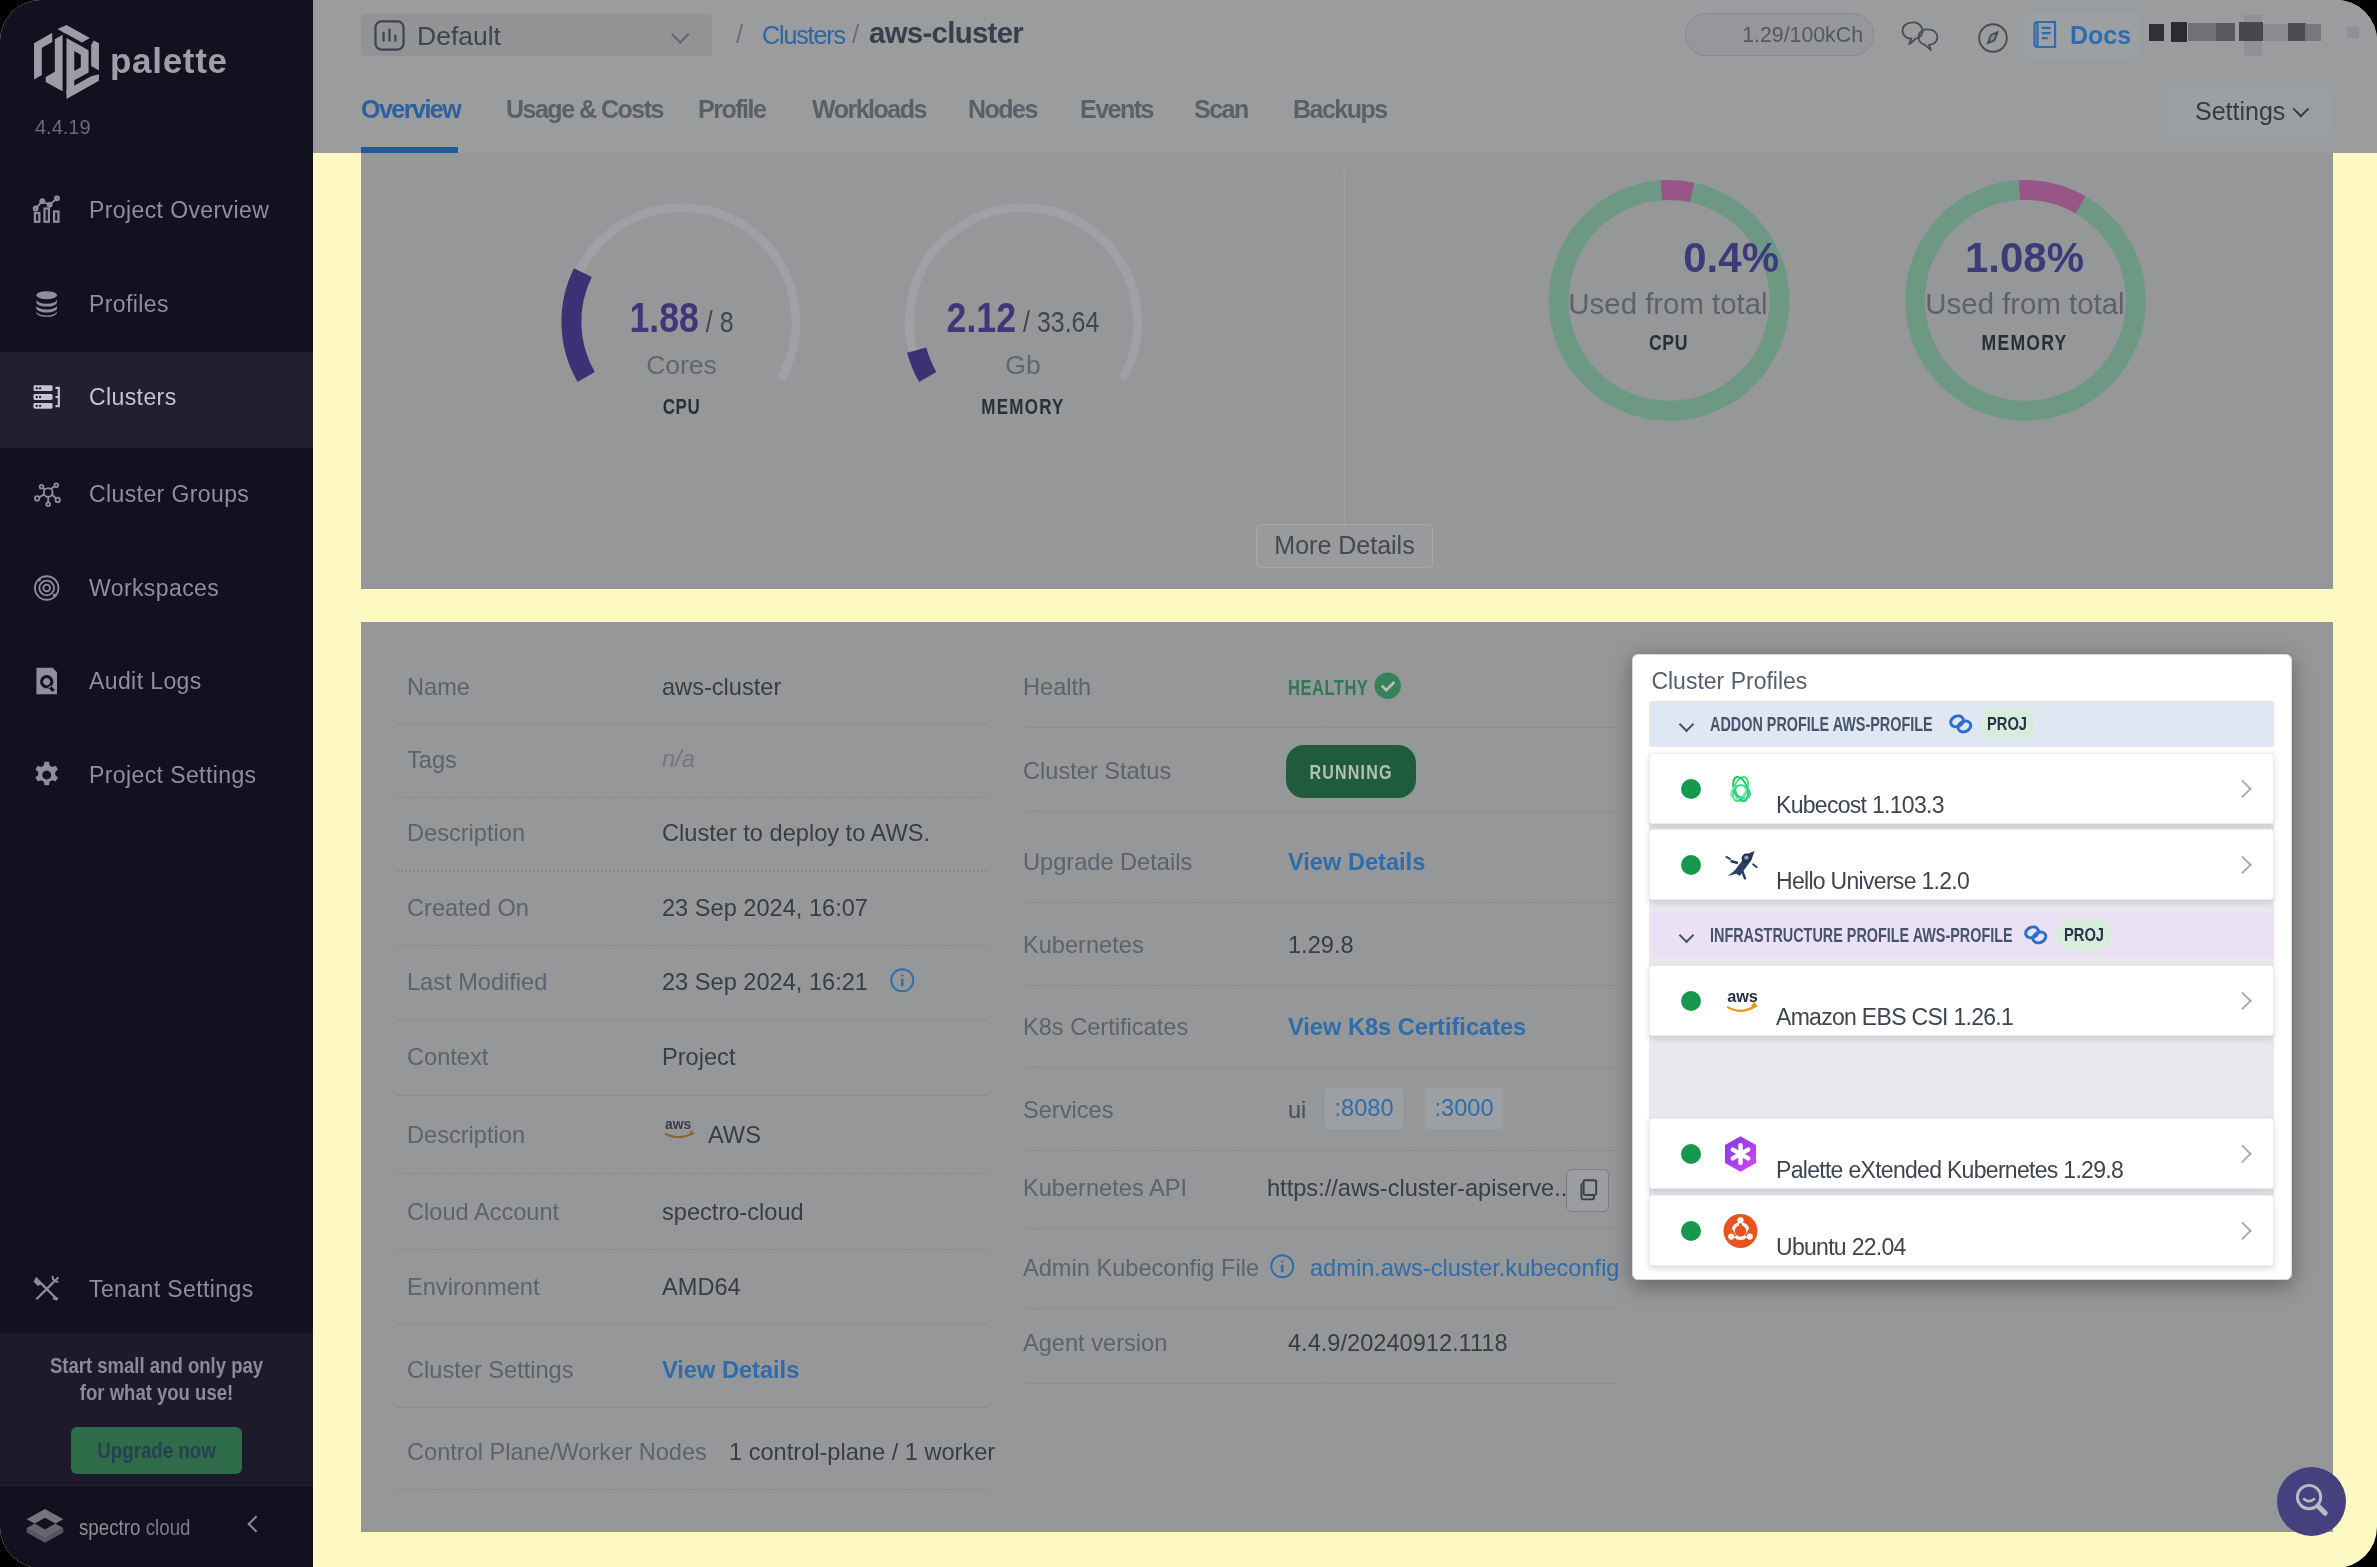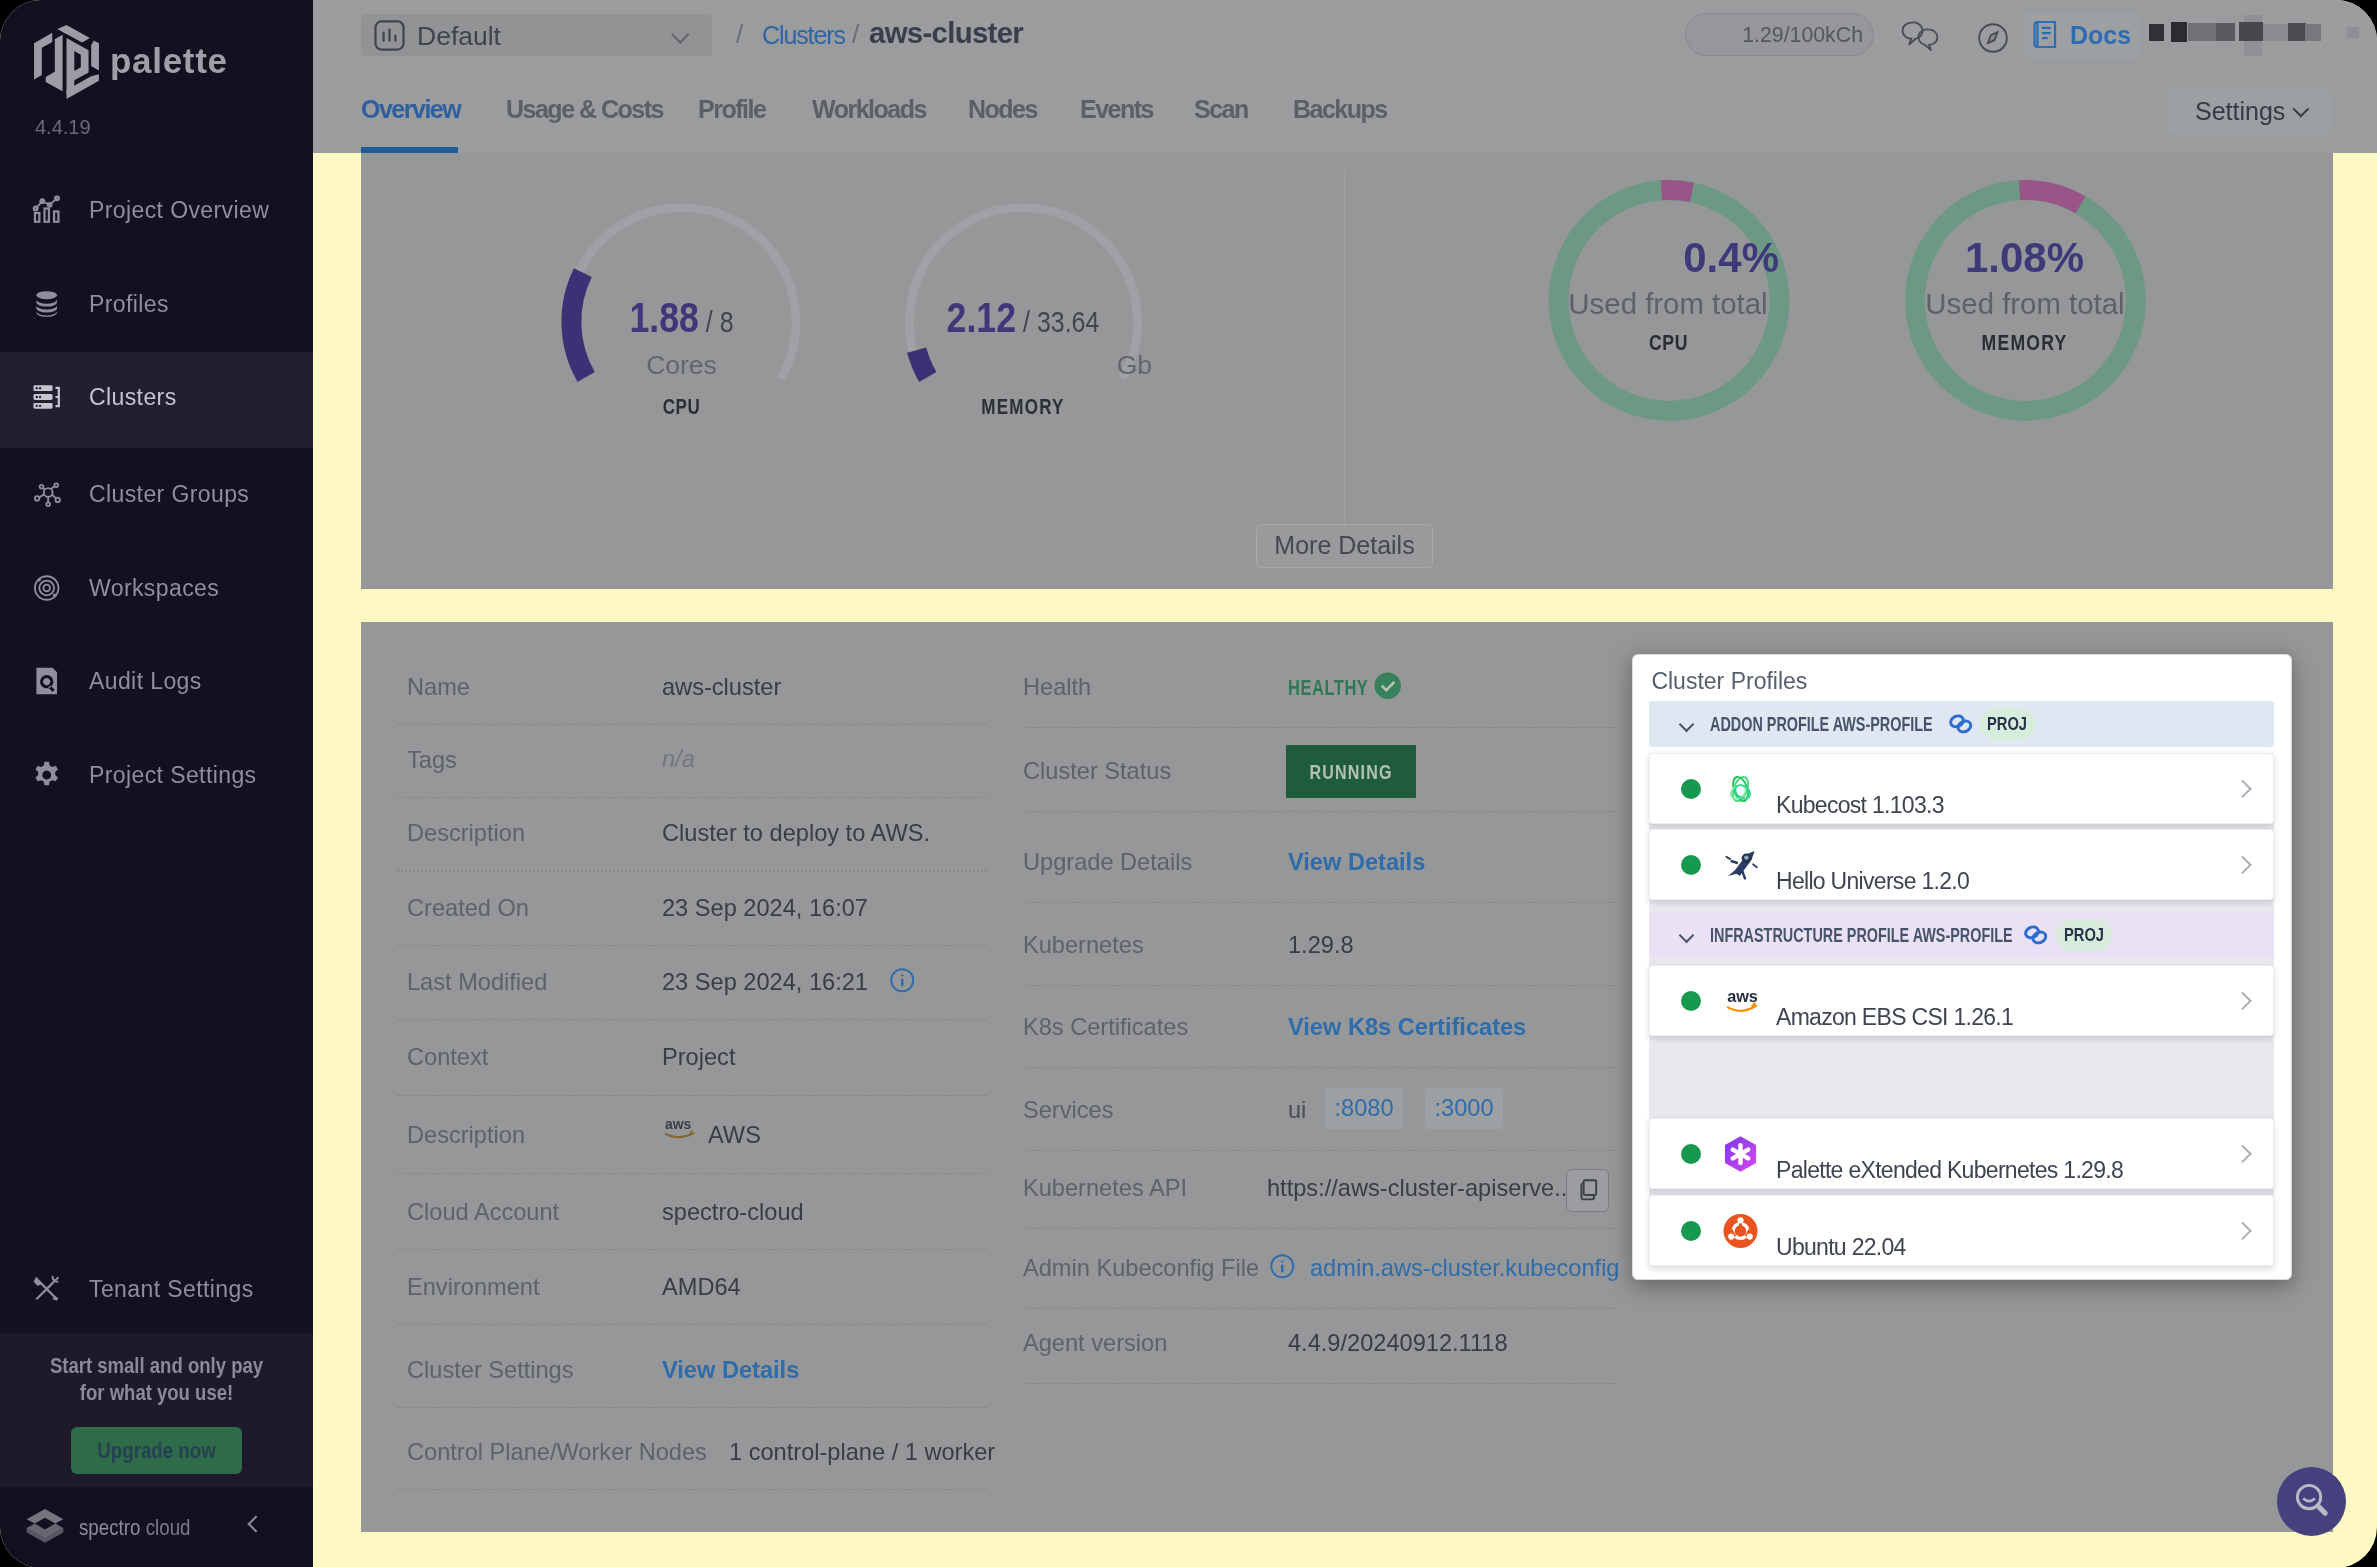--- a/index.html
+++ b/index.html
@@ -104,21 +104,21 @@
     <circle cx="2267" cy="408" r="150" stroke="#6d9884" stroke-width="27"></circle>
     <path d="M 2256.5 258.4 A 150 150 0 0 1 2298.2 261.3" stroke="#9a5588" stroke-width="27"></path>
     <circle cx="2751" cy="408" r="150" stroke="#6d9884" stroke-width="27"></circle>
     <path d="M 2743.1 258.2 A 150 150 0 0 1 2826.0 278.1" stroke="#9a5588" stroke-width="27"></path>
     <line x1="1826" y1="232" x2="1826" y2="712" stroke="#9fa1a3" stroke-width="2"></line>
   </svg>
   <div class="abs" style="left:571px;top:294px;width:221px;text-align:center;white-space:nowrap;transform:scaleX(0.85)"><span style="font-size:42px;font-weight:700;color:#3f3779">1.88</span><span style="font-size:29.4px;color:#43454f"> / 8</span></div>
   <div class="abs" style="left:571px;top:350px;width:221px;text-align:center;font-size:26.5px;color:#64666e">Cores</div>
   <div class="abs" style="left:571px;top:395px;width:221px;text-align:center;font-size:21.3px;font-weight:700;color:#2d2f37;letter-spacing:0.7px;transform:scaleX(0.8)">CPU</div>
   <div class="abs" style="left:894px;top:294px;width:258px;text-align:center;white-space:nowrap;transform:scaleX(0.85)"><span style="font-size:42px;font-weight:700;color:#3f3779">2.12</span><span style="font-size:29.4px;color:#43454f"> / 33.64</span></div>
-  <div class="abs" style="left:894px;top:350px;width:258px;text-align:right;font-size:26.5px;color:#64666e">Gb</div>
+  <div class="abs" style="left:894px;top:350px;width:258px;text-align:center;font-size:26.5px;color:#64666e">Gb</div>
   <div class="abs" style="left:894px;top:395px;width:258px;text-align:center;font-size:21.3px;font-weight:700;color:#2d2f37;letter-spacing:1.5px;transform:scaleX(0.8)">MEMORY</div>
   <div class="abs" style="left:1558px;top:234px;width:221px;text-align:right;font-size:42px;font-weight:700;color:#3f3979">0.4%</div>
   <div class="abs" style="left:1521px;top:287px;width:294px;text-align:center;font-size:29.4px;color:#5f6169">Used from total</div>
   <div class="abs" style="left:1558px;top:330px;width:221px;text-align:center;font-size:22px;font-weight:700;color:#2b2d35;letter-spacing:0.7px;transform:scaleX(0.8)">CPU</div>
   <div class="abs" style="left:1914px;top:234px;width:221px;text-align:center;font-size:42px;font-weight:700;color:#3f3979">1.08%</div>
   <div class="abs" style="left:1878px;top:287px;width:294px;text-align:center;font-size:29.4px;color:#5f6169">Used from total</div>
   <div class="abs" style="left:1914px;top:330px;width:221px;text-align:center;font-size:22px;font-weight:700;color:#2b2d35;letter-spacing:1.5px;transform:scaleX(0.8)">MEMORY</div>
   <div class="abs" style="left:1256px;top:524px;width:177px;height:44px;background:#989a9c;border:1.5px solid #a6a8ab;border-radius:4.4px;text-align:center;line-height:41px;font-size:25px;color:#46484f">More Details</div>
 
   <div class="lrow lab" style="left:407px;top:674px">Name</div>
@@ -164,21 +164,21 @@
   <div class="dash" style="left:397px;top:1489px;width:590px"></div>
 
   <div class="lrow lab" style="left:1023px;top:674px">Health</div>
   <div class="lrow" style="left:1288px;top:675px;font-size:22px;font-weight:700;color:#2f7a55;letter-spacing:0.7px;transform:scaleX(0.75);transform-origin:left center">HEALTHY</div>
   <svg class="abs" style="left:1373px;top:671px" width="29.4" height="29.4" viewBox="0 0 40 40">
       <circle cx="20" cy="20" r="18" fill="#37825a"></circle>
       <path d="M12 20 L18 26 L29 15" stroke="#b9c3ba" stroke-width="3.5" fill="none"></path>
     </svg>
   <div class="dash" style="left:1022px;top:727px;width:594px"></div>
   <div class="lrow lab" style="left:1023px;top:758px">Cluster Status</div>
-  <div class="abs" style="left:1286px;top:745px;width:130px;height:53px;background:#1e5c3c;border-radius:1px;text-align:center;line-height:53px;font-size:20.6px;font-weight:700;color:#b4c1b4;letter-spacing:1.5px">
+  <div class="abs" style="left:1286px;top:745px;width:130px;height:53px;background:#1e5c3c;border-radius:18px;text-align:center;line-height:53px;font-size:20.6px;font-weight:700;color:#b4c1b4;letter-spacing:1.5px">
       <span style="display:block;transform:scaleX(0.78)">RUNNING</span>
     </div>
   <div class="dash" style="left:1022px;top:811px;width:594px"></div>
   <div class="lrow lab" style="left:1023px;top:849px">Upgrade Details</div>
     <div class="lrow blue" style="left:1288px;top:849px;font-weight:600">View Details</div>
   <div class="dash" style="left:1022px;top:902px;width:594px"></div>
   <div class="lrow lab" style="left:1023px;top:932px">Kubernetes</div>
     <div class="lrow val" style="left:1288px;top:932px">1.29.8</div>
   <div class="dash" style="left:1022px;top:985px;width:594px"></div>
   <div class="lrow lab" style="left:1023px;top:1014px">K8s Certificates</div>

